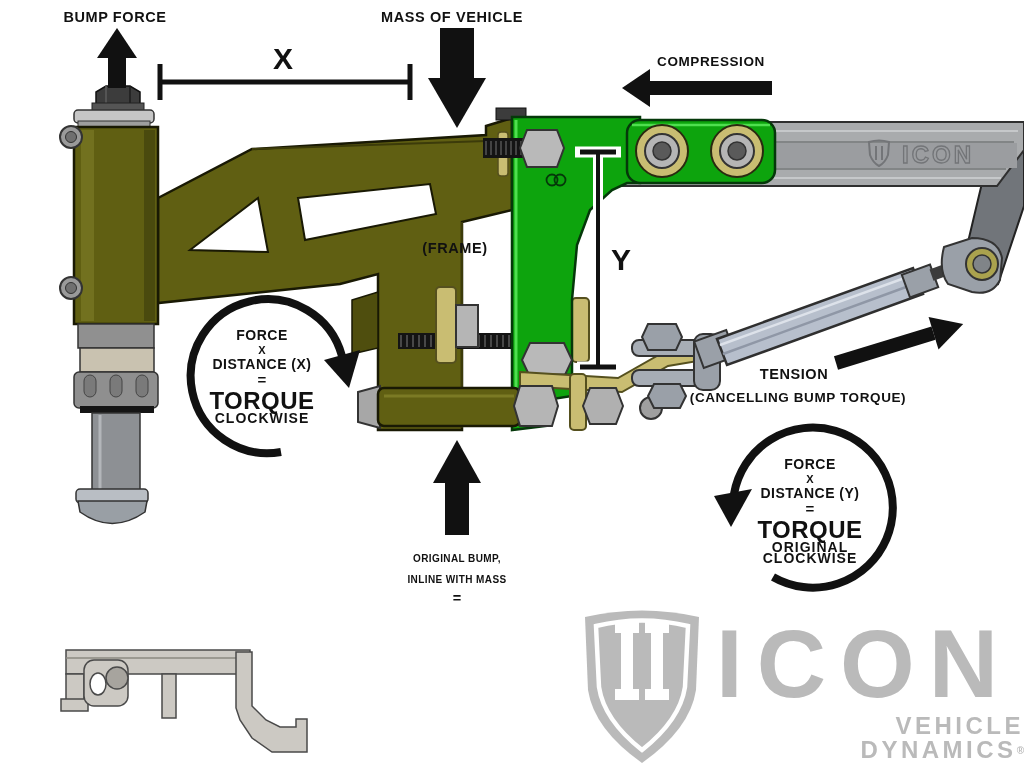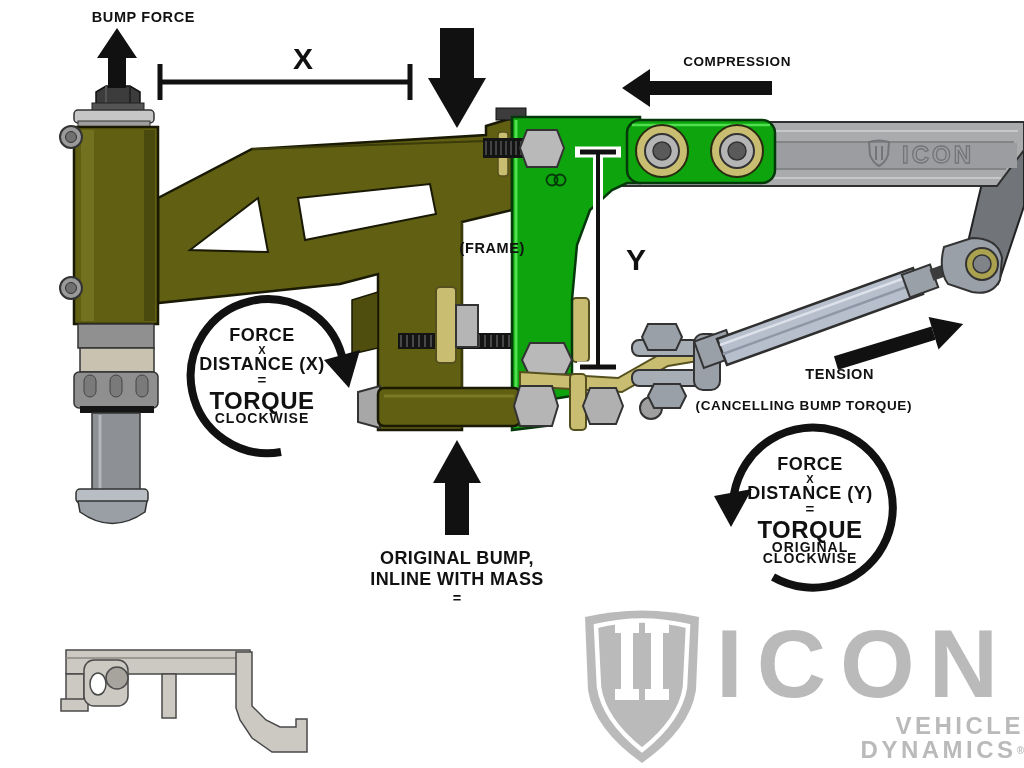--- a/index.html
+++ b/index.html
@@ -2,36 +2,36 @@
 <html><head>
 <meta charset="utf-8">
 <style>
   html,body{margin:0;padding:0;background:#fff;}
   #stage{
     position:relative;width:1024px;height:768px;background:#ffffff;
     font-family:"Liberation Sans",sans-serif;overflow:hidden;
   }
   #artwork{position:absolute;left:0;top:0;width:1024px;height:768px;}
   .lbl{
-    position:absolute;color:#111;font-weight:bold;text-align:right;
+    position:absolute;color:#111;font-weight:bold;text-align:center;
     letter-spacing:.6px;line-height:1.15;white-space:nowrap;
   }
   .lbl-sm{font-size:13.5px;}
   .lbl-md{font-size:14.5px;}
   .dim{font-size:30px;letter-spacing:0;}
   .torque-block{
     position:absolute;width:156px;text-align:center;color:#111;font-weight:bold;
   }
-  .tq-line{font-size:18px;letter-spacing:.5px;line-height:15px;}
+  .tq-line{font-size:14px;letter-spacing:.5px;line-height:15px;}
   .tq-x{font-size:11px;line-height:14px;}
   .tq-eq{font-size:15px;line-height:16px;}
   .tq-result{font-size:24px;letter-spacing:.5px;line-height:25px;}
   .tq-dir{font-size:14px;letter-spacing:1px;line-height:11px;}
   .note-block{position:absolute;width:220px;text-align:center;color:#111;font-weight:bold;}
-  .note-line{font-size:18px;line-height:21px;letter-spacing:.4px;}
+  .note-line{font-size:10px;line-height:21px;letter-spacing:.4px;}
   .note-eq{font-size:14.5px;line-height:17px;}
   .brand-word{
     position:absolute;color:#bababa;font-weight:bold;font-size:96px;
     letter-spacing:14px;line-height:1;
   }
   .brand-tag{
     position:absolute;color:#bababa;font-weight:bold;font-size:24px;
     letter-spacing:3.5px;line-height:1;
   }
   .brand-reg{font-size:10px;letter-spacing:0;vertical-align:4px;}
@@ -240,26 +240,27 @@
         <rect x="621" y="633" width="12" height="56"></rect>
         <rect x="615" y="689" width="24" height="11"></rect>
         <rect x="645" y="622" width="24" height="11"></rect>
         <rect x="651" y="633" width="12" height="56"></rect>
         <rect x="645" y="689" width="24" height="11"></rect>
       </g>
     </g>
   </svg>
 
   <div class="lbl lbl-md" style="left:35px;top:9px;width:160px;">BUMP FORCE</div>
+  <div class="lbl lbl-md" style="left:352px;top:9px;width:200px;">MASS OF VEHICLE</div>
   <div class="lbl dim" style="left:253px;top:42px;width:60px;">X</div>
   <div class="lbl lbl-sm" style="left:631px;top:54px;width:160px;">COMPRESSION</div>
   <div class="lbl lbl-md" style="left:385px;top:240px;width:140px;">(FRAME)</div>
   <div class="lbl dim" style="left:596px;top:243px;width:50px;">Y</div>
   <div class="lbl lbl-md" style="left:714px;top:366px;width:160px;">TENSION</div>
-  <div class="lbl lbl-sm" style="left:612px;top:390px;width:300px;margin-top:8px;">(CANCELLING BUMP TORQUE)</div>
+  <div class="lbl lbl-sm" style="left:648px;top:390px;width:300px;">(CANCELLING BUMP TORQUE)</div>
 
   <div class="torque-block" style="left:184px;top:328px;">
     <div class="tq-line">FORCE</div>
     <div class="tq-x">X</div>
     <div class="tq-line">DISTANCE (X)</div>
     <div class="tq-eq">=</div>
     <div class="tq-result">TORQUE</div>
     <div class="tq-dir">CLOCKWISE</div>
   </div>
 

